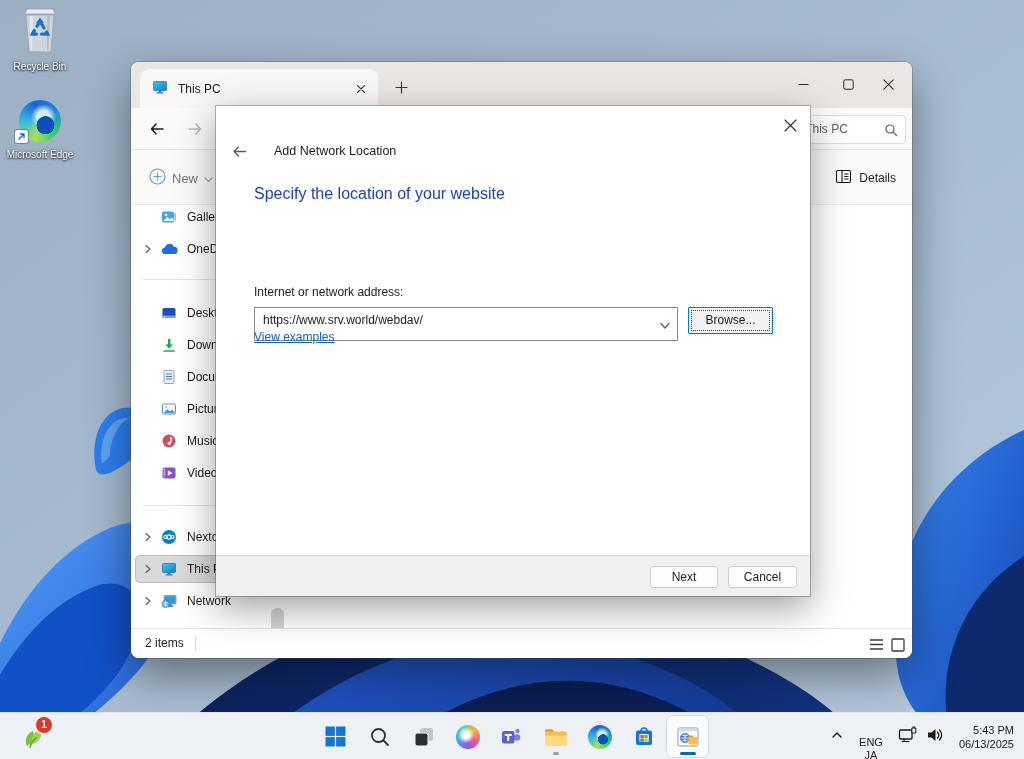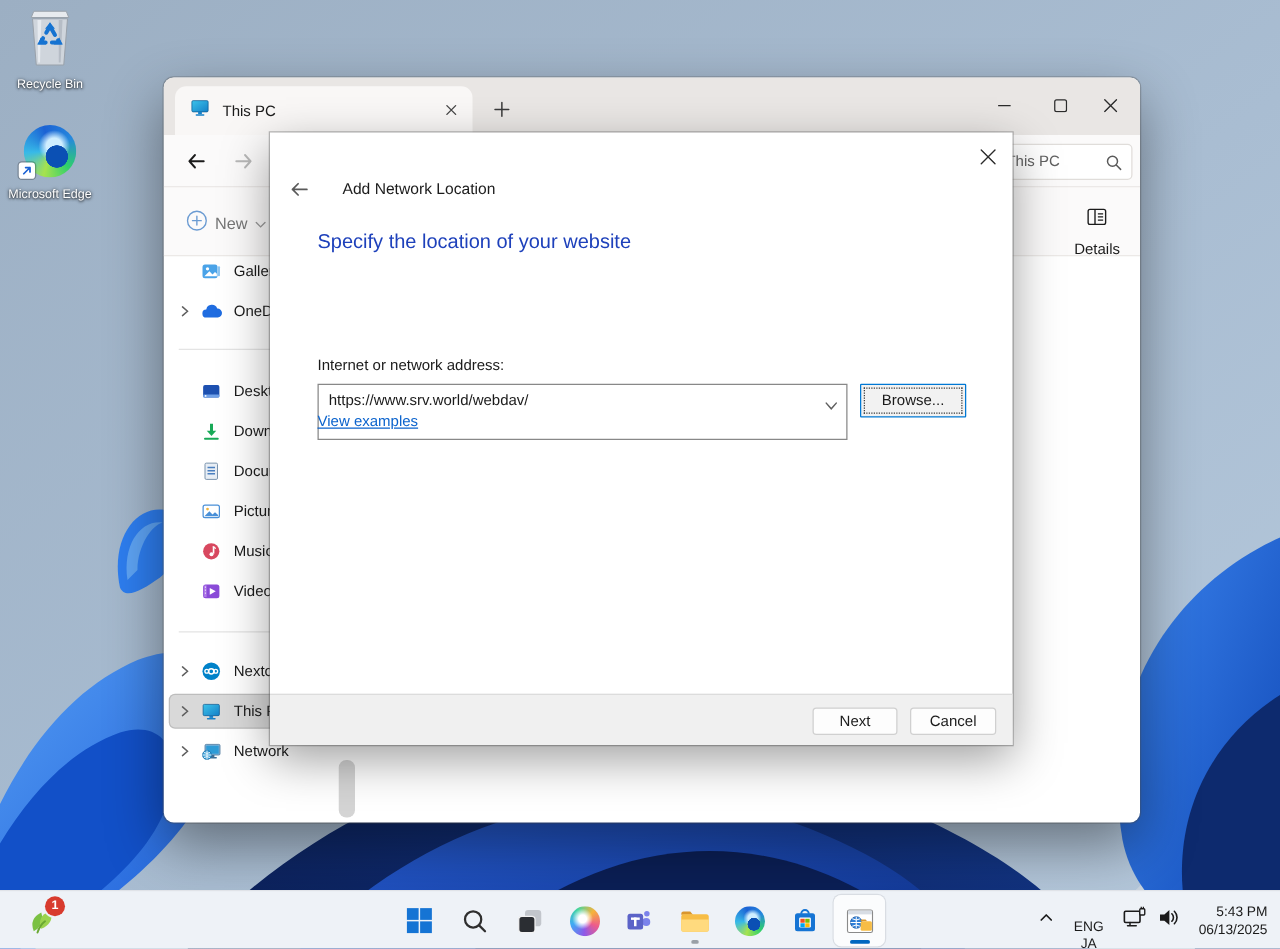--- a/index.html
+++ b/index.html
@@ -31,21 +31,21 @@
   .tab-label { font-size:12px; color:#1b1b1b; flex:1; }
   .newtab { position:absolute; left:258px; top:13px; width:24px; height:24px; display:flex; align-items:center; justify-content:center; border-radius:4px; }
   .wc { position:absolute; top:1px; width:45px; height:42px; display:flex; align-items:center; justify-content:center; }
   .navbar { position:absolute; left:0; top:46px; width:100%; height:42px; background:#fbfafa; border-bottom:1px solid #e7e4e2; }
   .navbtn { position:absolute; top:9px; width:24px; height:24px; display:flex; align-items:center; justify-content:center; }
   .searchbox { position:absolute; left:621px; top:7px; width:154px; height:29px; background:#fff;
       border:1px solid #e0ddda; border-radius:4px; font-size:12px; color:#616161; line-height:27px; padding-left:11px; overflow:hidden; white-space:nowrap; }
   .search-mag { position:absolute; left:753px; top:15px; }
   .toolbar { position:absolute; left:0; top:88px; width:100%; height:55px; background:#fbfafa; border-bottom:1px solid #ece9e7; }
   .newbtn { position:absolute; left:12px; top:13px; height:30px; display:flex; align-items:center; gap:6px; color:#767676; font-size:13px; padding:0 6px; border-radius:4px; }
-  .detailsbtn { position:absolute; right:16px; top:15px; height:26px; display:flex; align-items:center; gap:7px; color:#1b1b1b; font-size:12px;flex-direction:column; }
+  .detailsbtn { position:absolute; right:16px; top:15px; height:26px; display:flex; align-items:center; gap:7px; color:#1b1b1b; font-size:12px; }
   .side-row { position:absolute; left:5px; width:170px; height:26px; display:flex; align-items:center; border-radius:4px; }
   .side-row.selected { background:#d9d9d9; box-shadow:0 0 0 1px #bdbdbd; }
   .chev { width:24px; display:flex; align-items:center; justify-content:center; flex:0 0 24px; }
   .sicon { width:18px; display:flex; align-items:center; justify-content:center; flex:0 0 18px; margin-right:9px; }
   .slabel { font-size:12px; color:#1b1b1b; white-space:nowrap; }
   .side-sep { position:absolute; left:12px; width:150px; height:1px; background:#e4e4e4; }
   .scroll-thumb { position:absolute; left:140px; top:546px; width:13px; height:46px; background:#d4d4d4; border-radius:6px; }
   .statusbar { position:absolute; left:0; top:566px; width:100%; height:30px; background:#fff; border-top:1px solid #e6e6e6; }
   .items-count { position:absolute; left:14px; top:0; line-height:29px; font-size:12px; color:#1b1b1b; }
   .status-vdiv { position:absolute; left:64px; top:8px; width:1px; height:14px; background:#d6d6d6; }
@@ -53,21 +53,21 @@
 
   
   #dialog { position:absolute; left:216px; top:106px; width:594px; height:490px; background:#fff; z-index:3;
       box-shadow:0 12px 36px rgba(0,0,0,.38), 0 0 0 1px rgba(125,125,125,.5); }
   .dlg-close { position:absolute; left:562px; top:7px; width:24px; height:24px; display:flex; align-items:center; justify-content:center; }
   .dlg-back { position:absolute; left:12px; top:34px; width:22px; height:22px; display:flex; align-items:center; justify-content:center; }
   .dlg-title { position:absolute; left:58px; top:38px; font-size:12.5px; color:#1b1b1b; }
   .dlg-heading { position:absolute; left:38px; top:79px; font-size:16px; color:#1e41bb; }
   .dlg-desc { position:absolute; left:38px; top:124px; font-size:12px; color:#1b1b1b; white-space:nowrap; }
   .dlg-addr-label { position:absolute; left:38px; top:179px; font-size:12px; color:#1b1b1b; }
-  .combo { position:absolute; left:38px; top:201px; width:424px; height:45px; background:#fff; border:1px solid #888; font-size:12px; color:#1b1b1b; line-height:25px; padding-left:8px; }
+  .combo { position:absolute; left:38px; top:201px; width:424px; height:34px; background:#fff; border:1px solid #888; font-size:12px; color:#1b1b1b; line-height:25px; padding-left:8px; }
   .combo-chev { position:absolute; left:444px; top:210px; }
   .browse-btn { position:absolute; left:472px; top:201px; width:85px; height:27px; background:#f2f2f2; border:1px solid #0078d4;
       font-size:12px; color:#1b1b1b; text-align:center; line-height:25px;
       outline:1px dotted #3c3c3c; outline-offset:-4px; border-radius:1px; }
   .view-link { position:absolute; left:38px; top:224px; font-size:12px; color:#0b63cd; text-decoration:underline; cursor:pointer; }
   .dlg-footer { position:absolute; left:0; top:449px; width:100%; height:41px; background:#f0f0f0; border-top:1px solid #dcdcdc; }
   .dlg-btn { position:absolute; top:10px; width:68px; height:22px; background:#fdfdfd; border:1px solid #d0d0d0; border-radius:3px;
       font-size:12px; color:#1b1b1b; text-align:center; line-height:20px; }
 
   
@@ -393,20 +393,34 @@
           <rect x="5.5" y="12.6" width="7" height="1.1" rx="0.5" fill="#3d6e96"></rect>
           <circle cx="4.6" cy="11" r="3.6" fill="#3aa0d8" stroke="#1b6fa8" stroke-width="0.6"></circle>
           <path d="M1 11 H8.2 M4.6 7.4 V14.6 M2.2 9 q2.4 1.4 4.8 0 M2.2 13 q2.4 -1.4 4.8 0" stroke="#fff" stroke-width="0.7" fill="none"></path>
         </svg>
     </span>
     <span class="slabel">Network</span>
   </div>
 
   <div class="scroll-thumb"></div>
 
+  <div class="statusbar">
+    <span class="items-count">2 items</span>
+    <span class="status-vdiv"></span>
+    <span class="viewbtn" style="left:736px;">
+      <svg width="15" height="13" viewBox="0 0 15 13">
+          <path d="M1 2 H14 M1 6.5 H14 M1 11 H14" stroke="#3c3c3c" stroke-width="1.4"></path>
+        </svg>
+    </span>
+    <span class="viewbtn" style="left:757px;">
+      <svg width="14" height="14" viewBox="0 0 14 14">
+          <rect x="1" y="1" width="12" height="12" rx="1" fill="none" stroke="#3c3c3c" stroke-width="1.3"></rect>
+        </svg>
+    </span>
+  </div>
 </div>
 
 <div id="dialog">
   <div class="dlg-close">
     <svg width="13" height="13" viewBox="0 0 13 13">
         <path d="M1 1 L12 12 M12 1 L1 12" stroke="#2b2b2b" stroke-width="1.1" stroke-linecap="round"></path>
       </svg>
   </div>
   <div class="dlg-back">
     <svg width="17" height="17" viewBox="0 0 17 17">

